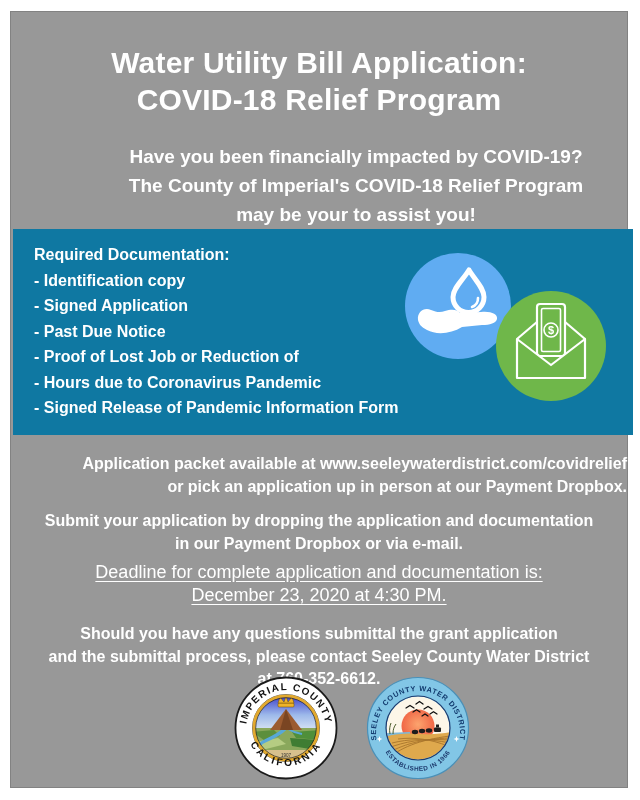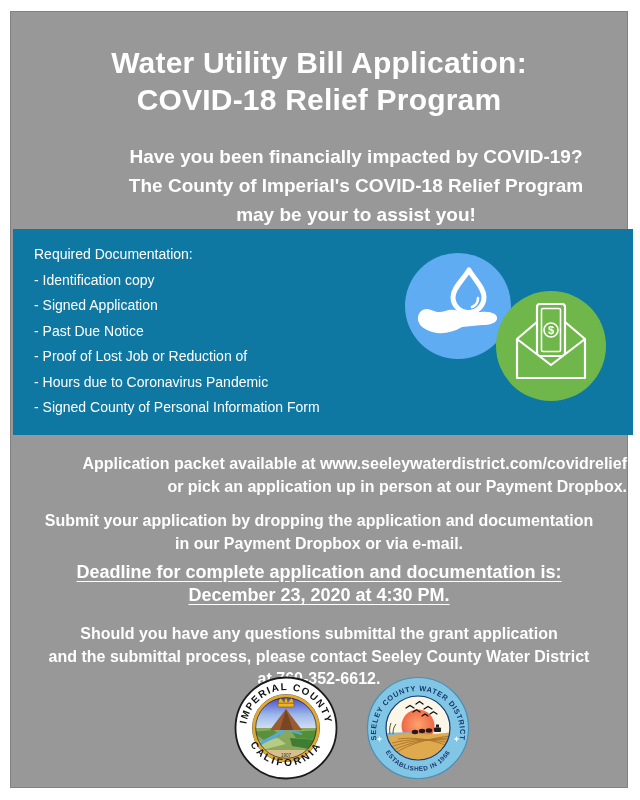--- a/index.html
+++ b/index.html
@@ -23,32 +23,32 @@
   .intro{
     position:absolute;top:130px;left:0;width:100%;
     color:var(--text-white,#fff);font-size:19px;font-weight:600;line-height:29px;margin-left:37px;
   }
   .band{
     position:absolute;top:217px;left:2px;width:620px;height:206px;
     background:var(--band-teal,#0f78a2);
     box-sizing:border-box;padding:13px 0 0 21px;
   }
   .band .docline{
-    color:var(--text-white,#fff);font-size:14px;font-weight:400;line-height:25.5px;
+    color:var(--text-white,#fff);font-size:16px;font-weight:700;line-height:25.5px;
     white-space:nowrap;position:relative;z-index:2;
   }
   .band-icons{position:absolute;top:0;left:0;width:100%;height:100%;overflow:visible;pointer-events:none;}
   .icon-abs{position:absolute;}
   .details-block{
     position:absolute;left:0;width:100%;
     color:var(--text-white,#fff);font-size:16px;font-weight:600;line-height:22.5px;
   }
   .details-block div{white-space:nowrap;}
   .deadline{
-    font-size:18px;font-weight:700;text-decoration:underline;
+    font-size:18px;font-weight:400;text-decoration:underline;
     text-underline-offset:3px;
   }
   .seal{position:absolute;width:104px;height:104px;}
 </style>
 </head>
 <body>
 
 <div class="page">
 
   <div class="title center">
@@ -87,21 +87,21 @@
         </g>
         <text x="55" y="43" text-anchor="middle" font-size="11" font-weight="bold" fill="#ffffff" font-family="Liberation Sans, sans-serif">$</text>
       </svg>
     </div>
     <div class="docline">Required Documentation:</div>
     <div class="docline">- Identification copy</div>
     <div class="docline">- Signed Application</div>
     <div class="docline">- Past Due Notice</div>
     <div class="docline">- Proof of Lost Job or Reduction of</div>
     <div class="docline">- Hours due to Coronavirus Pandemic</div>
-    <div class="docline">- Signed County of Personal Information Form</div>
+    <div class="docline">- Signed Release of Pandemic Information Form</div>
   </div>
 
   <div class="details-block center" style="top:441px;text-align:right;">
     <div>Application packet available at www.seeleywaterdistrict.com/covidrelief</div>
     <div>or pick an application up in person at our Payment Dropbox.</div>
   </div>
 
   <div class="details-block center" style="top:498px;">
     <div>Submit your application by dropping the application and documentation</div>
     <div>in our Payment Dropbox or via e-mail.</div>

